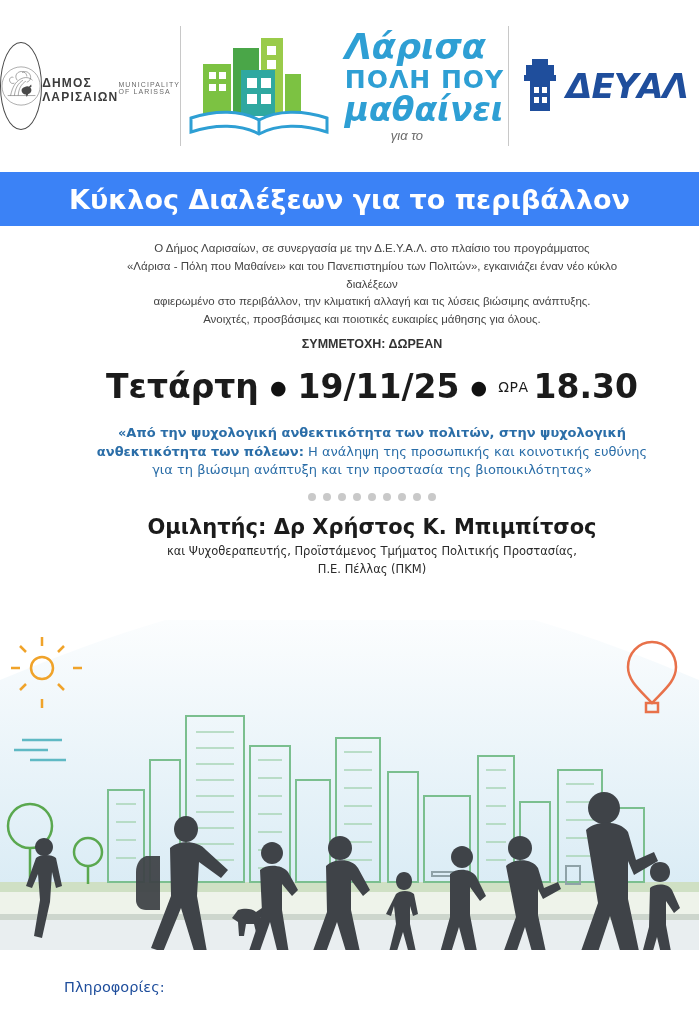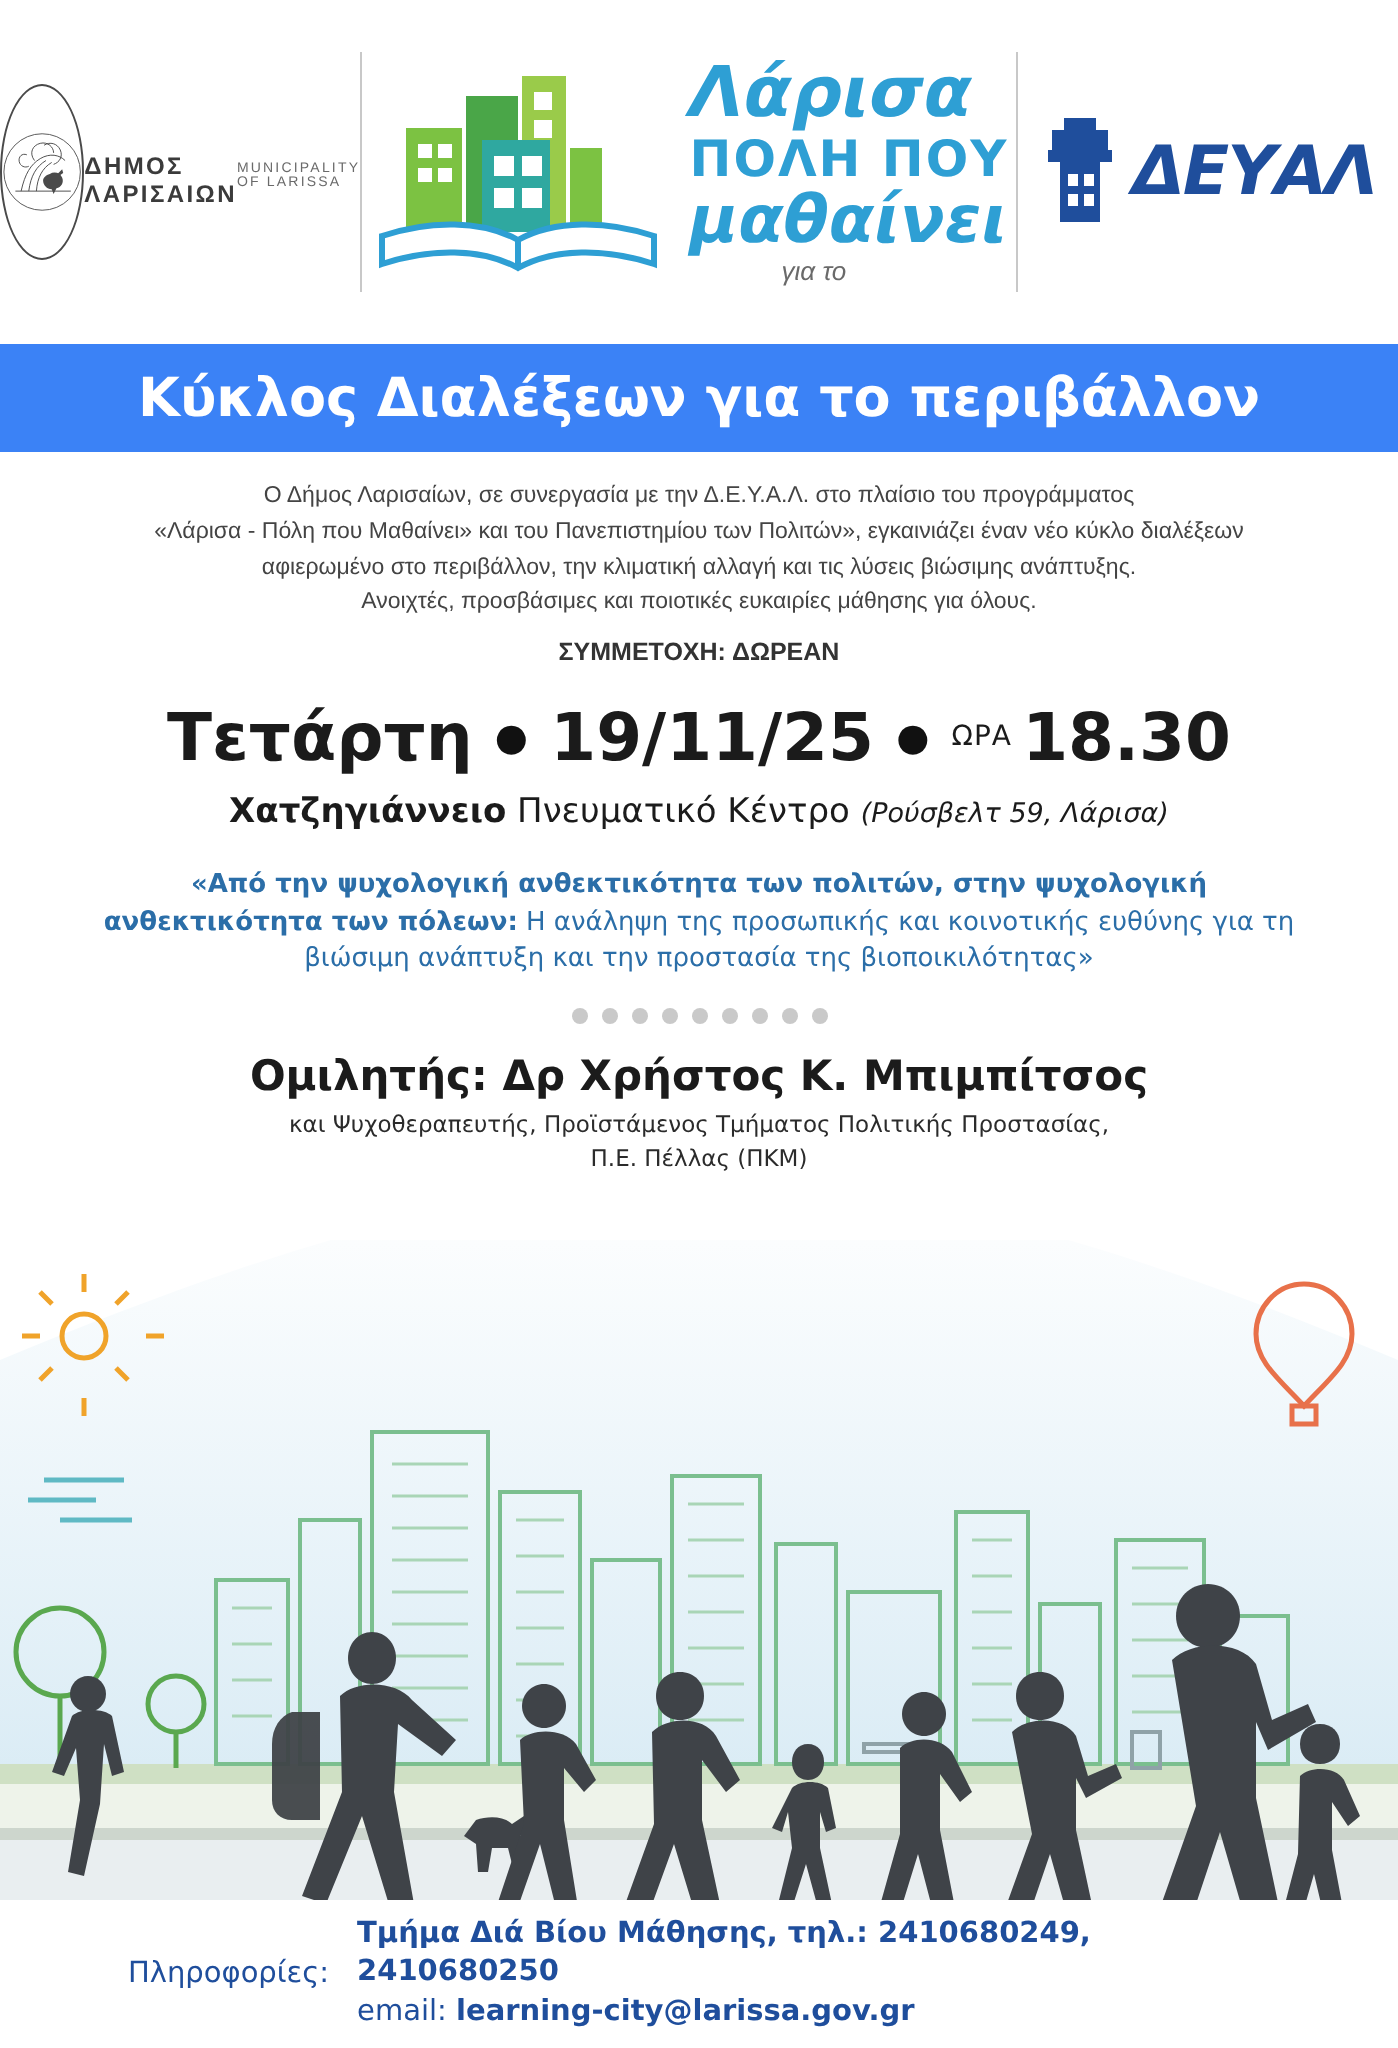--- a/index.html
+++ b/index.html
@@ -61,21 +61,21 @@
     background:#3b82f6;
     height:54px;
     display:flex;align-items:center;justify-content:center;
   }
   .title-bar span{
     color:#ffffff;font-size:27px;font-weight:bold;
     font-family:"DejaVu Sans", sans-serif;
   }
 
   
-  .content{position:relative;z-index:3;}
+  .content{position:relative;z-index:3;padding-left:45px;}
   .intro{
     text-align:center;color:#444;font-size:11.5px;line-height:1.55;
     padding:14px 60px 0 60px;
   }
   .intro p{margin:0;}
   .participation{
     text-align:center;font-weight:bold;color:#333;font-size:12.5px;margin-top:8px;
   }
 
   .dateline{
@@ -339,25 +339,20 @@
 
     <div class="dateline">
       <span class="big">Τετάρτη</span>
       <span class="dot">●</span>
       <span class="big">19/11/25</span>
       <span class="dot">●</span>
       <span class="ora">ΩΡΑ</span>
       <span class="big">18.30</span>
     </div>
 
-    <div class="venue">
-      <span class="b">Χατζηγιάννειο</span>
-      <span>Πνευματικό Κέντρο</span>
-      <span class="it">(Ρούσβελτ 59, Λάρισα)</span>
-    </div>
 
     <div class="topic">
       <b>«Από την ψυχολογική ανθεκτικότητα των πολιτών, στην ψυχολογική ανθεκτικότητα των πόλεων:</b><span> Η ανάληψη της προσωπικής και κοινοτικής ευθύνης για τη βιώσιμη ανάπτυξη και την προστασία της βιοποικιλότητας»</span>
     </div>
 
     <div class="dots">
       <i></i>
       <i></i>
       <i></i>
       <i></i>
@@ -374,23 +369,16 @@
         <div>και Ψυχοθεραπευτής,  Προϊστάμενος Τμήματος Πολιτικής Προστασίας,</div>
         <div>Π.Ε. Πέλλας (ΠΚΜ)</div>
       </div>
     </div>
 
   </div>
 
   <div class="footer">
     <div class="footer-inner">
       <div class="f-label">Πληροφορίες:</div>
-      <div class="f-right">
-        <div class="f-l1">Τμήμα Διά Βίου Μάθησης, τηλ.: 2410680249, 2410680250</div>
-        <div class="f-l2">
-          <span>email:</span>
-          <b>learning-city@larissa.gov.gr</b>
-        </div>
-      </div>
     </div>
   </div>
 
 </div>
 
 </body></html>

